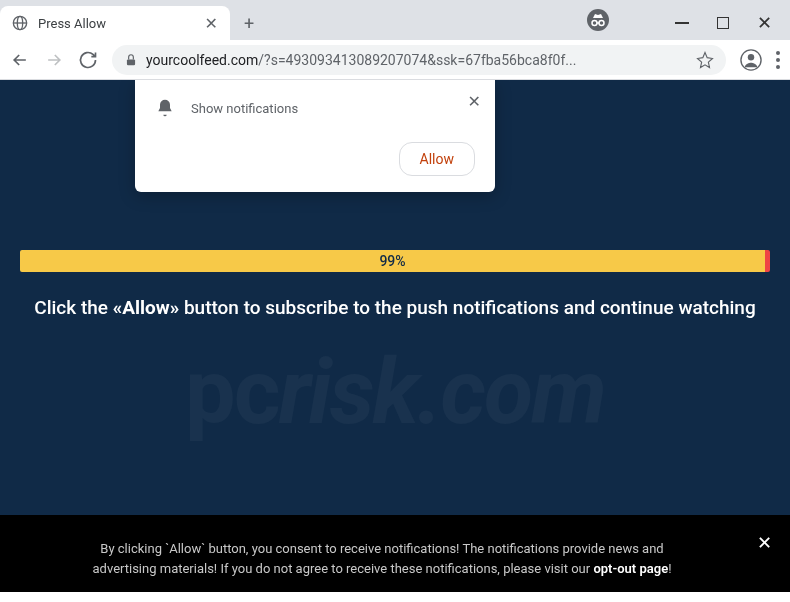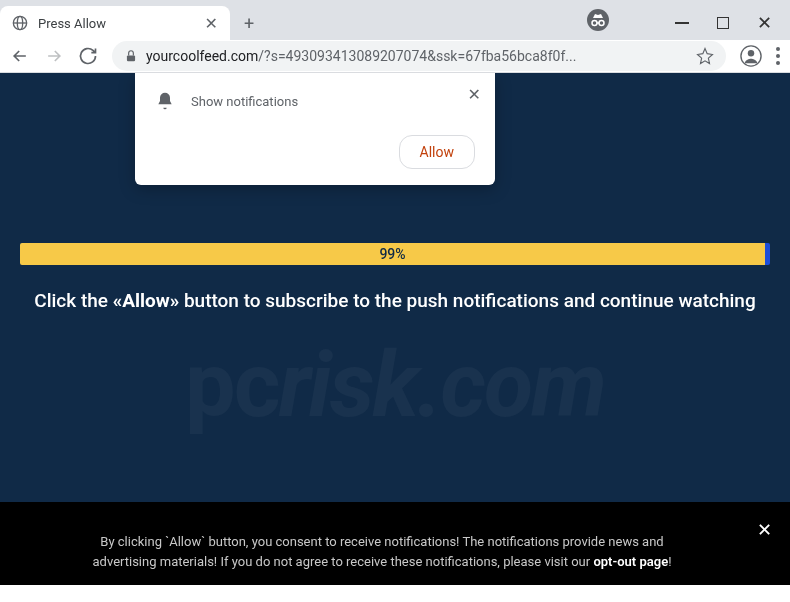--- a/index.html
+++ b/index.html
@@ -12,21 +12,21 @@
 
 .tabstrip { display: flex; align-items: center; background: #dee1e6; height: 40px; padding-top: 6px; }
 .tab { display: flex; align-items: center; background: #fff; height: 34px; padding: 0 12px; border-radius: 8px 8px 0 0; min-width: 230px; gap: 10px; }
 .tab-favicon { width: 16px; height: 16px; fill: #5f6368; }
 .tab-title { flex: 1; font-size: 13px; color: #3c4043; }
 .tab-close { font-size: 16px; color: #5f6368; }
 .newtab { margin-left: 14px; font-size: 18px; color: #5f6368; }
 .incognito-badge { margin-left: auto; margin-right: 180px; margin-top: -6px; width: 24px; height: 24px; }
 
 
-.toolbar { display: flex; align-items: center; background: #fff; height: 33px; padding: 0 10px; gap: 14px; border-bottom: 1px solid #dadce0; }
+.toolbar { display: flex; align-items: center; background: #fff; height: 40px; padding: 0 10px; gap: 14px; border-bottom: 1px solid #dadce0; }
 .nav-icon { width: 20px; height: 20px; fill: none; stroke: #5f6368; stroke-width: 2; }
 .nav-icon.disabled { opacity: 0.4; }
 .omnibox { flex: 1; display: flex; align-items: center; background: #f1f3f4; height: 30px; border-radius: 15px; padding: 0 12px; gap: 8px; }
 .lock-icon { width: 14px; height: 14px; fill: #5f6368; }
 .url-text { flex: 1; font-size: 14px; color: #202124; white-space: nowrap; overflow: hidden; text-overflow: ellipsis; }
 .url-host { color: #202124; }
 .url-path { color: #5f6368; }
 .star-icon { width: 18px; height: 18px; fill: none; stroke: #5f6368; stroke-width: 1.5; }
 .avatar-icon { width: 22px; height: 22px; fill: #5f6368; }
 .menu-dots { display: flex; flex-direction: column; gap: 3px; }
@@ -39,28 +39,28 @@
 .prompt { position: absolute; top: 0; left: 135px; width: 360px; background: #fff; border-radius: 0 0 6px 6px; box-shadow: 0 4px 16px rgba(0,0,0,0.25); padding: 18px 20px 16px; z-index: 10; }
 .prompt-close { position: absolute; top: 12px; right: 14px; font-size: 16px; color: #5f6368; }
 .prompt-title { font-size: 15px; color: #3c4043; margin-bottom: 16px; }
 .prompt-perm { display: flex; align-items: center; gap: 16px; margin-bottom: 24px; text-align: right; }
 .bell-icon { width: 20px; height: 20px; fill: #5f6368; }
 .prompt-perm-text { font-size: 13px; color: #5f6368; }
 .prompt-buttons { display: flex; justify-content: flex-end; gap: 10px; }
 .prompt-btn { padding: 8px 20px; border: 1px solid #dadce0; border-radius: 13px; background: #fff; color: #c2410c; font-size: 14px; cursor: pointer; }
 
 
-.progress-wrap { position: absolute; top: 170px; left: 20px; right: 20px; height: 22px; background: #f7c948; border-radius: 2px; border-right: 5px solid #1d4ed8; }
+.progress-wrap { position: absolute; top: 170px; left: 20px; right: 20px; height: 22px; background: #f7c948; border-radius: 2px; border-right: 5px solid #ef4444; }
 .progress-text { position: absolute; width: 100%; text-align: center; font-size: 14px; color: #102a47; font-weight: 500; line-height: 22px; }
 
 
 .instruction { position: absolute; top: 216px; left: 0; right: 0; text-align: center; color: #fff; font-size: 19px; font-weight: 500; padding: 0 10px; }
 
 
-.banner { position: absolute; bottom: 0; left: 0; right: 0; background: #000; color: #c8c8c8; font-size: 13px; padding: 30px 46px 14px 20px; text-align: center; line-height: 1.5; }
+.banner { position: absolute; bottom: 0; left: 0; right: 0; background: #000; color: #c8c8c8; font-size: 13px; padding: 24px 46px 14px 20px; text-align: center; line-height: 1.5; }
 .banner strong { color: #fff; font-weight: 600; }
 .banner-close { position: absolute; top: 14px; right: 18px; color: #fff; font-size: 18px; }
 
 
 .watermark { position: absolute; top: 260px; left: 0; right: 0; text-align: center; font-size: 90px; font-weight: 700; font-style: italic; color: rgba(255,255,255,0.04); letter-spacing: -2px; pointer-events: none; }
 .watermark .pc { font-style: normal; }
 </style>
 </head>
 <body>
 

